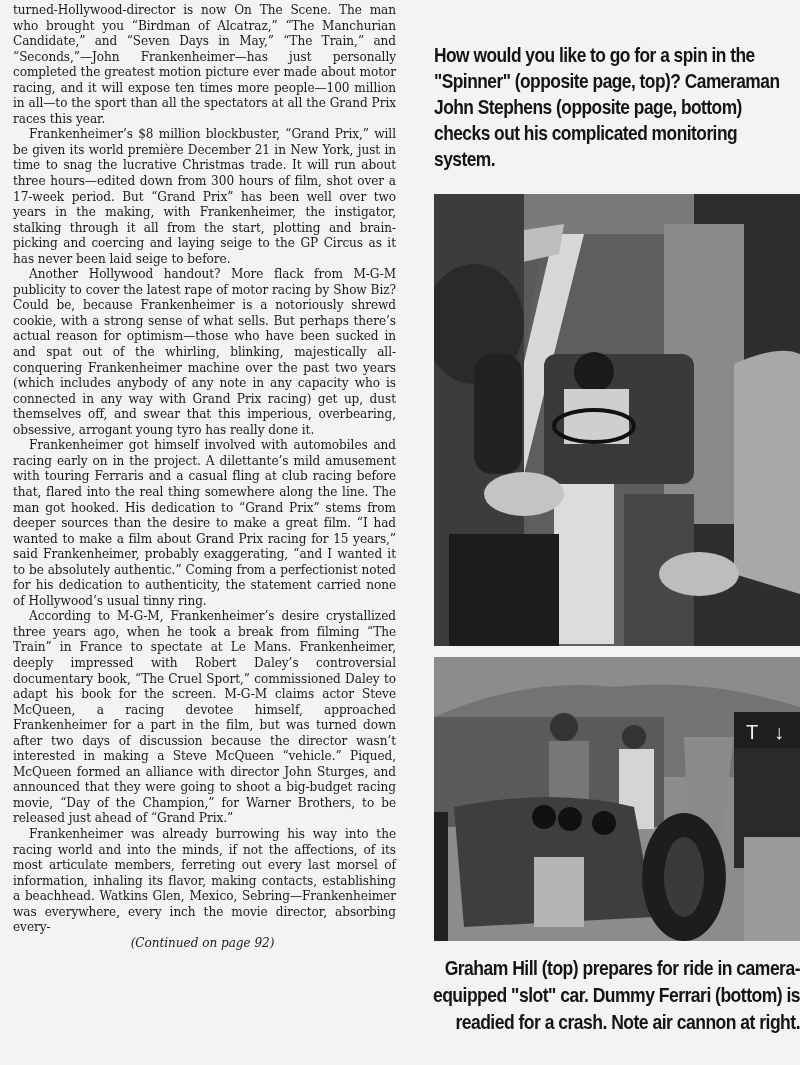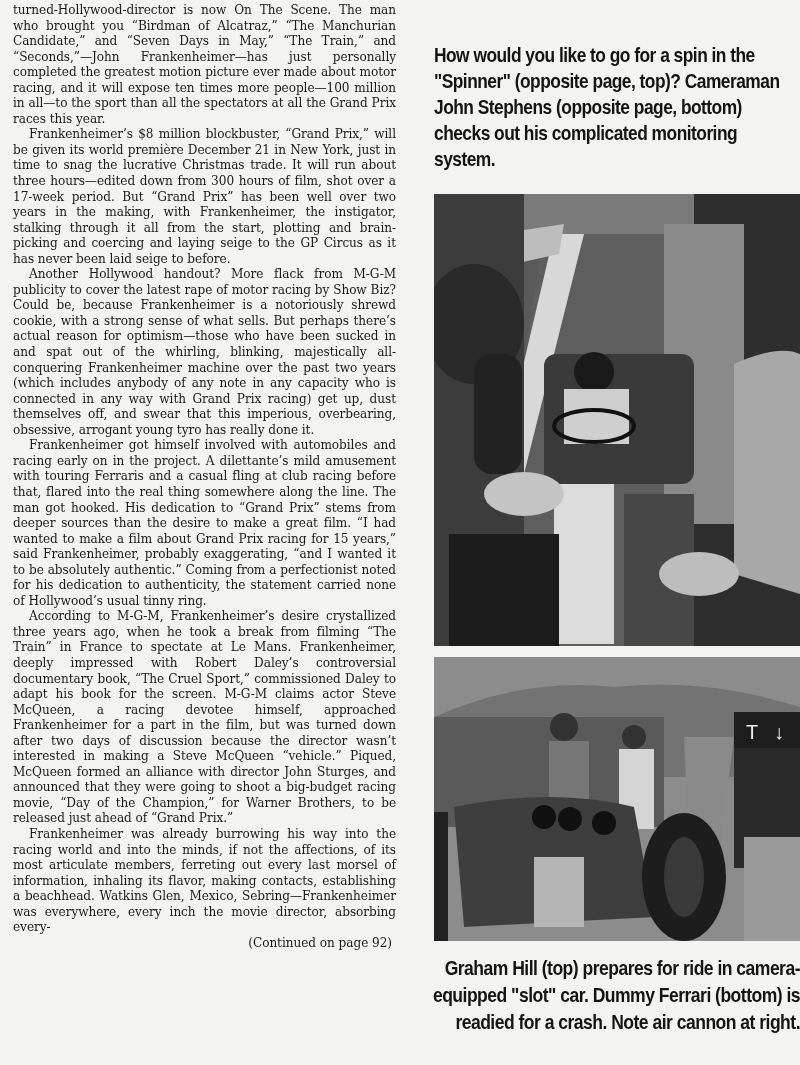--- a/index.html
+++ b/index.html
@@ -7,21 +7,21 @@
     width:800px; height:1065px; overflow:hidden; position:relative;
     background:#f3f3f1; color:#1a1a1a;
   }
   .col-left {
     position:absolute; left:5px; top:3px; width:383px;
     font-family:"DejaVu Serif", serif; font-size:12.1px; line-height:15.55px;
     text-align:justify; letter-spacing:-0.05px;margin-left:8px;
   }
   .col-left p { margin:0; text-indent:0; }
   .col-left p.ind { text-indent:16px; }
-  .continued { text-align:right; margin:0; padding-right:4px; }
+  .continued { text-align:center; font-style:italic; margin:0; padding-right:4px; }
   .caption {
     position:absolute; font-family:"Liberation Sans", sans-serif; font-weight:bold;
     color:#141414; font-size:20.2px; line-height:26px; letter-spacing:-0.6px;
     transform:scaleX(0.86); transform-origin:left top;
   }
   .cap-top { left:434px; top:42px; width:425px; }
   .cap-bottom { right:0; top:955px; width:430px; text-align:right; transform-origin:right top; font-size:20.4px; line-height:27px; }
   .photo { position:absolute; overflow:hidden; background:#555; }
   .photo-top { left:434px; top:194px; width:366px; height:452px; }
   .photo-bottom { left:434px; top:657px; width:366px; height:284px; }

